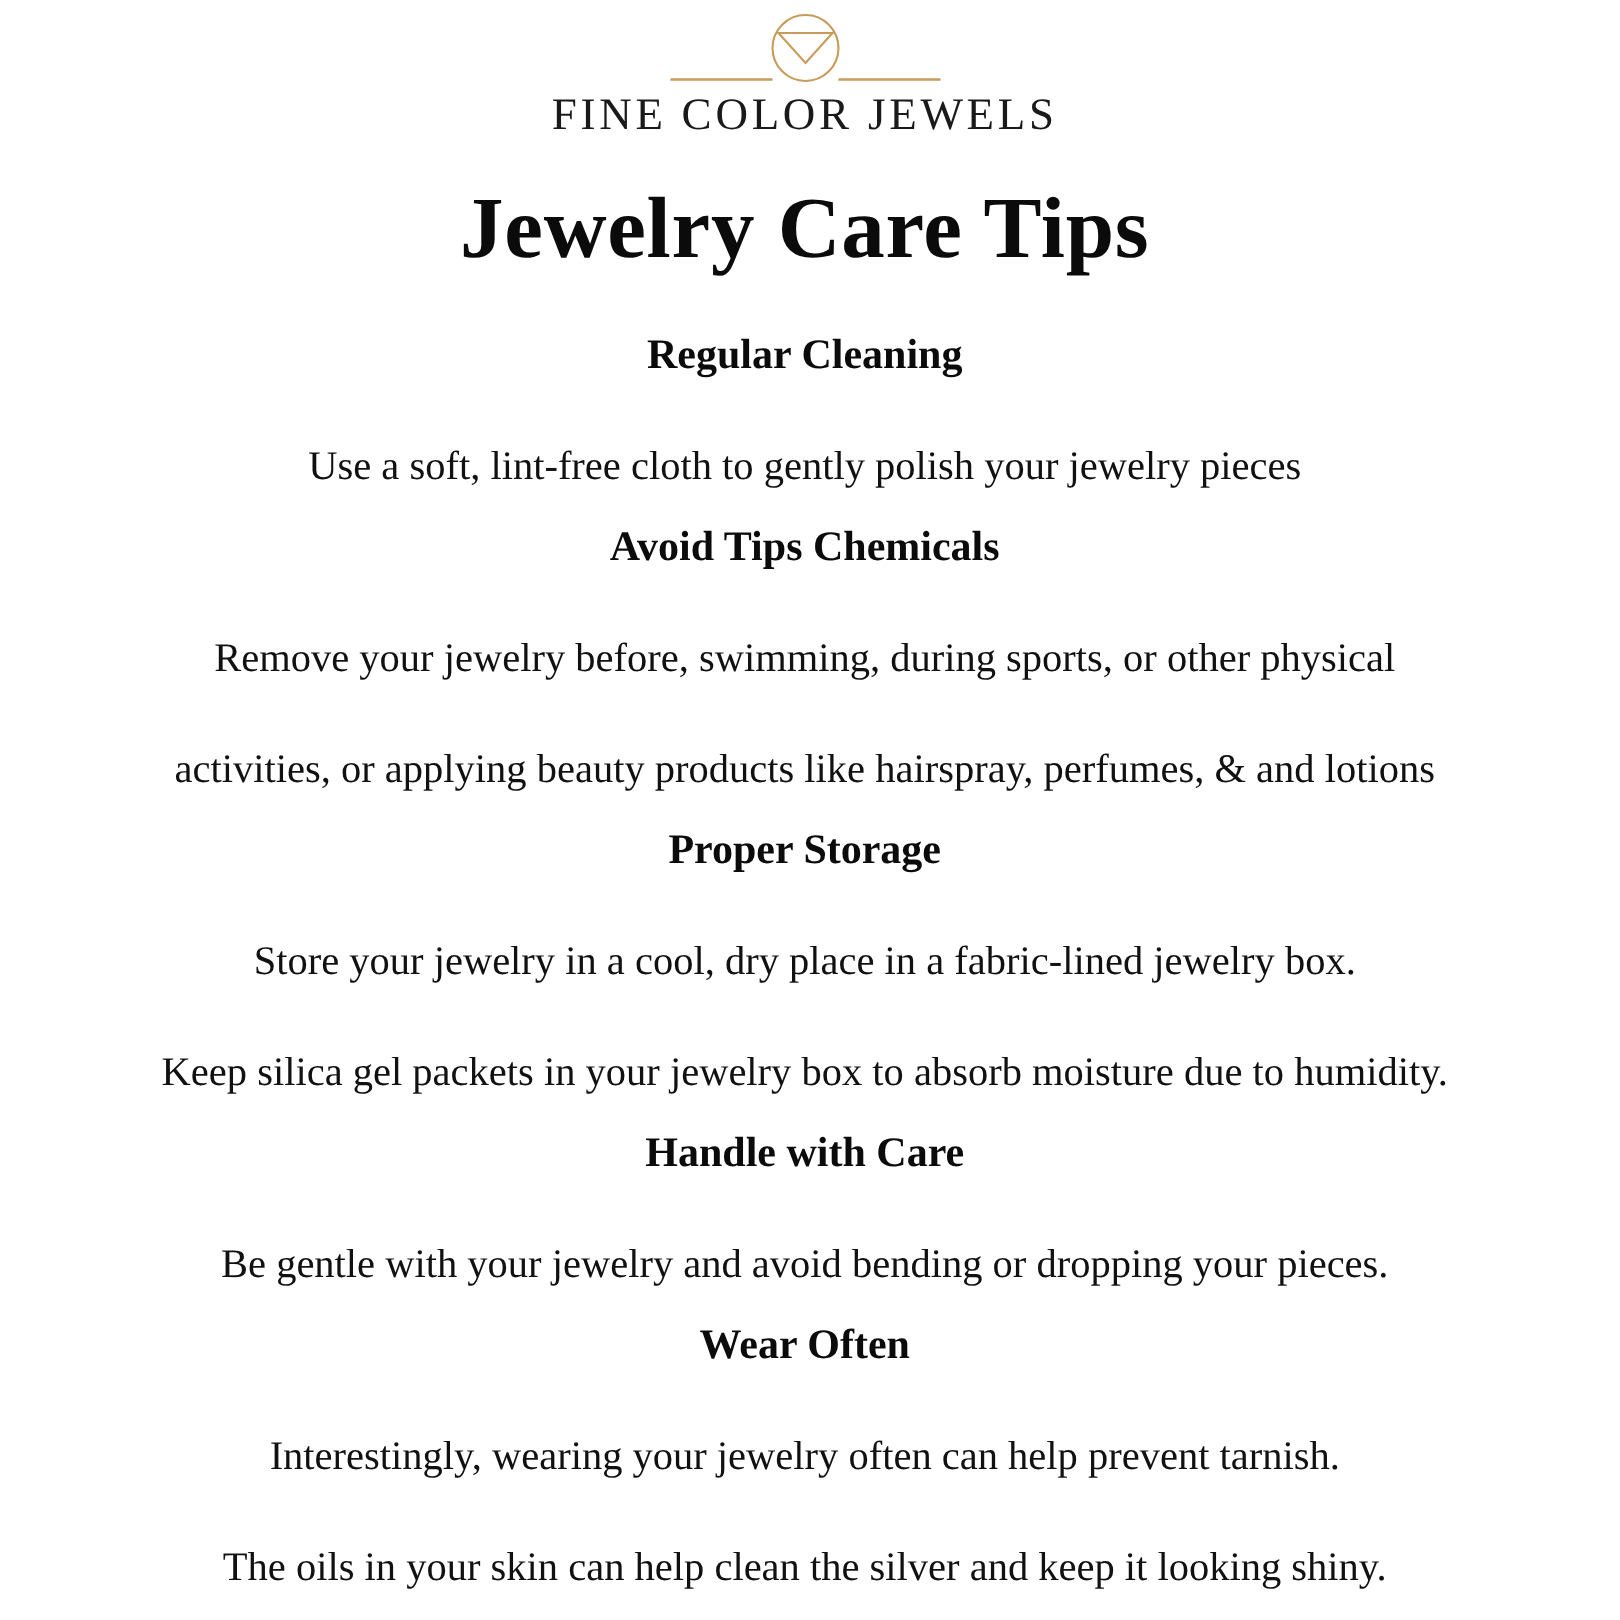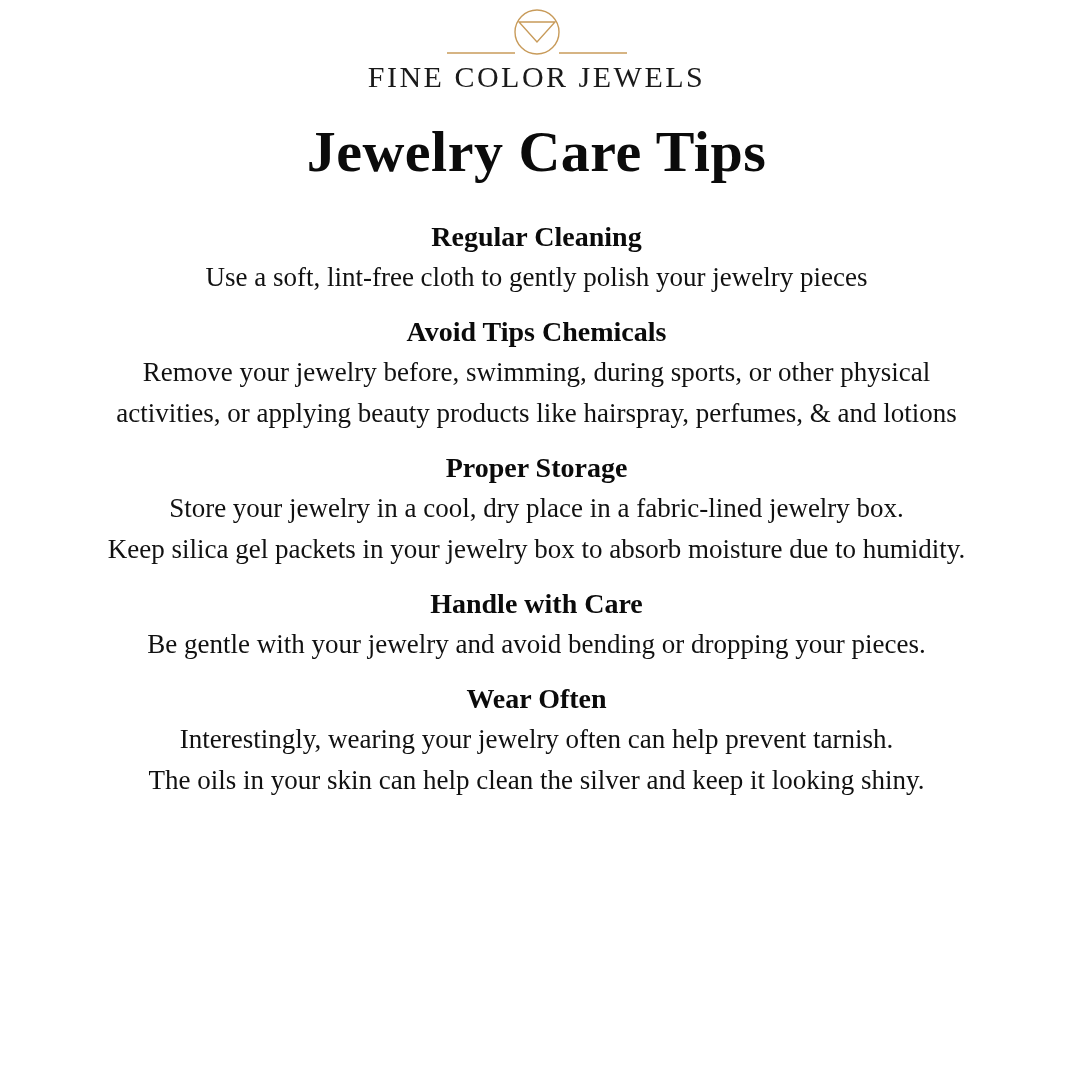--- a/index.html
+++ b/index.html
@@ -82,21 +82,21 @@
     font-size: 28px;
     font-weight: bold;
     text-align: right;
     margin: 19px 0 0 0;
     line-height: 1.25;
     color: #0b0b0b;
   }
   .section-line {
     font-size: 27px;
     text-align: left;
-    margin: 6px 0 0 0;
+    margin: 39px 0 0 0;
     line-height: 1.3;
     color: #111111;
     white-space: nowrap;
     font-family: Liberation Serif, serif;
   }
 </style>
 </head>
 <body>
 
 <div class="page">

